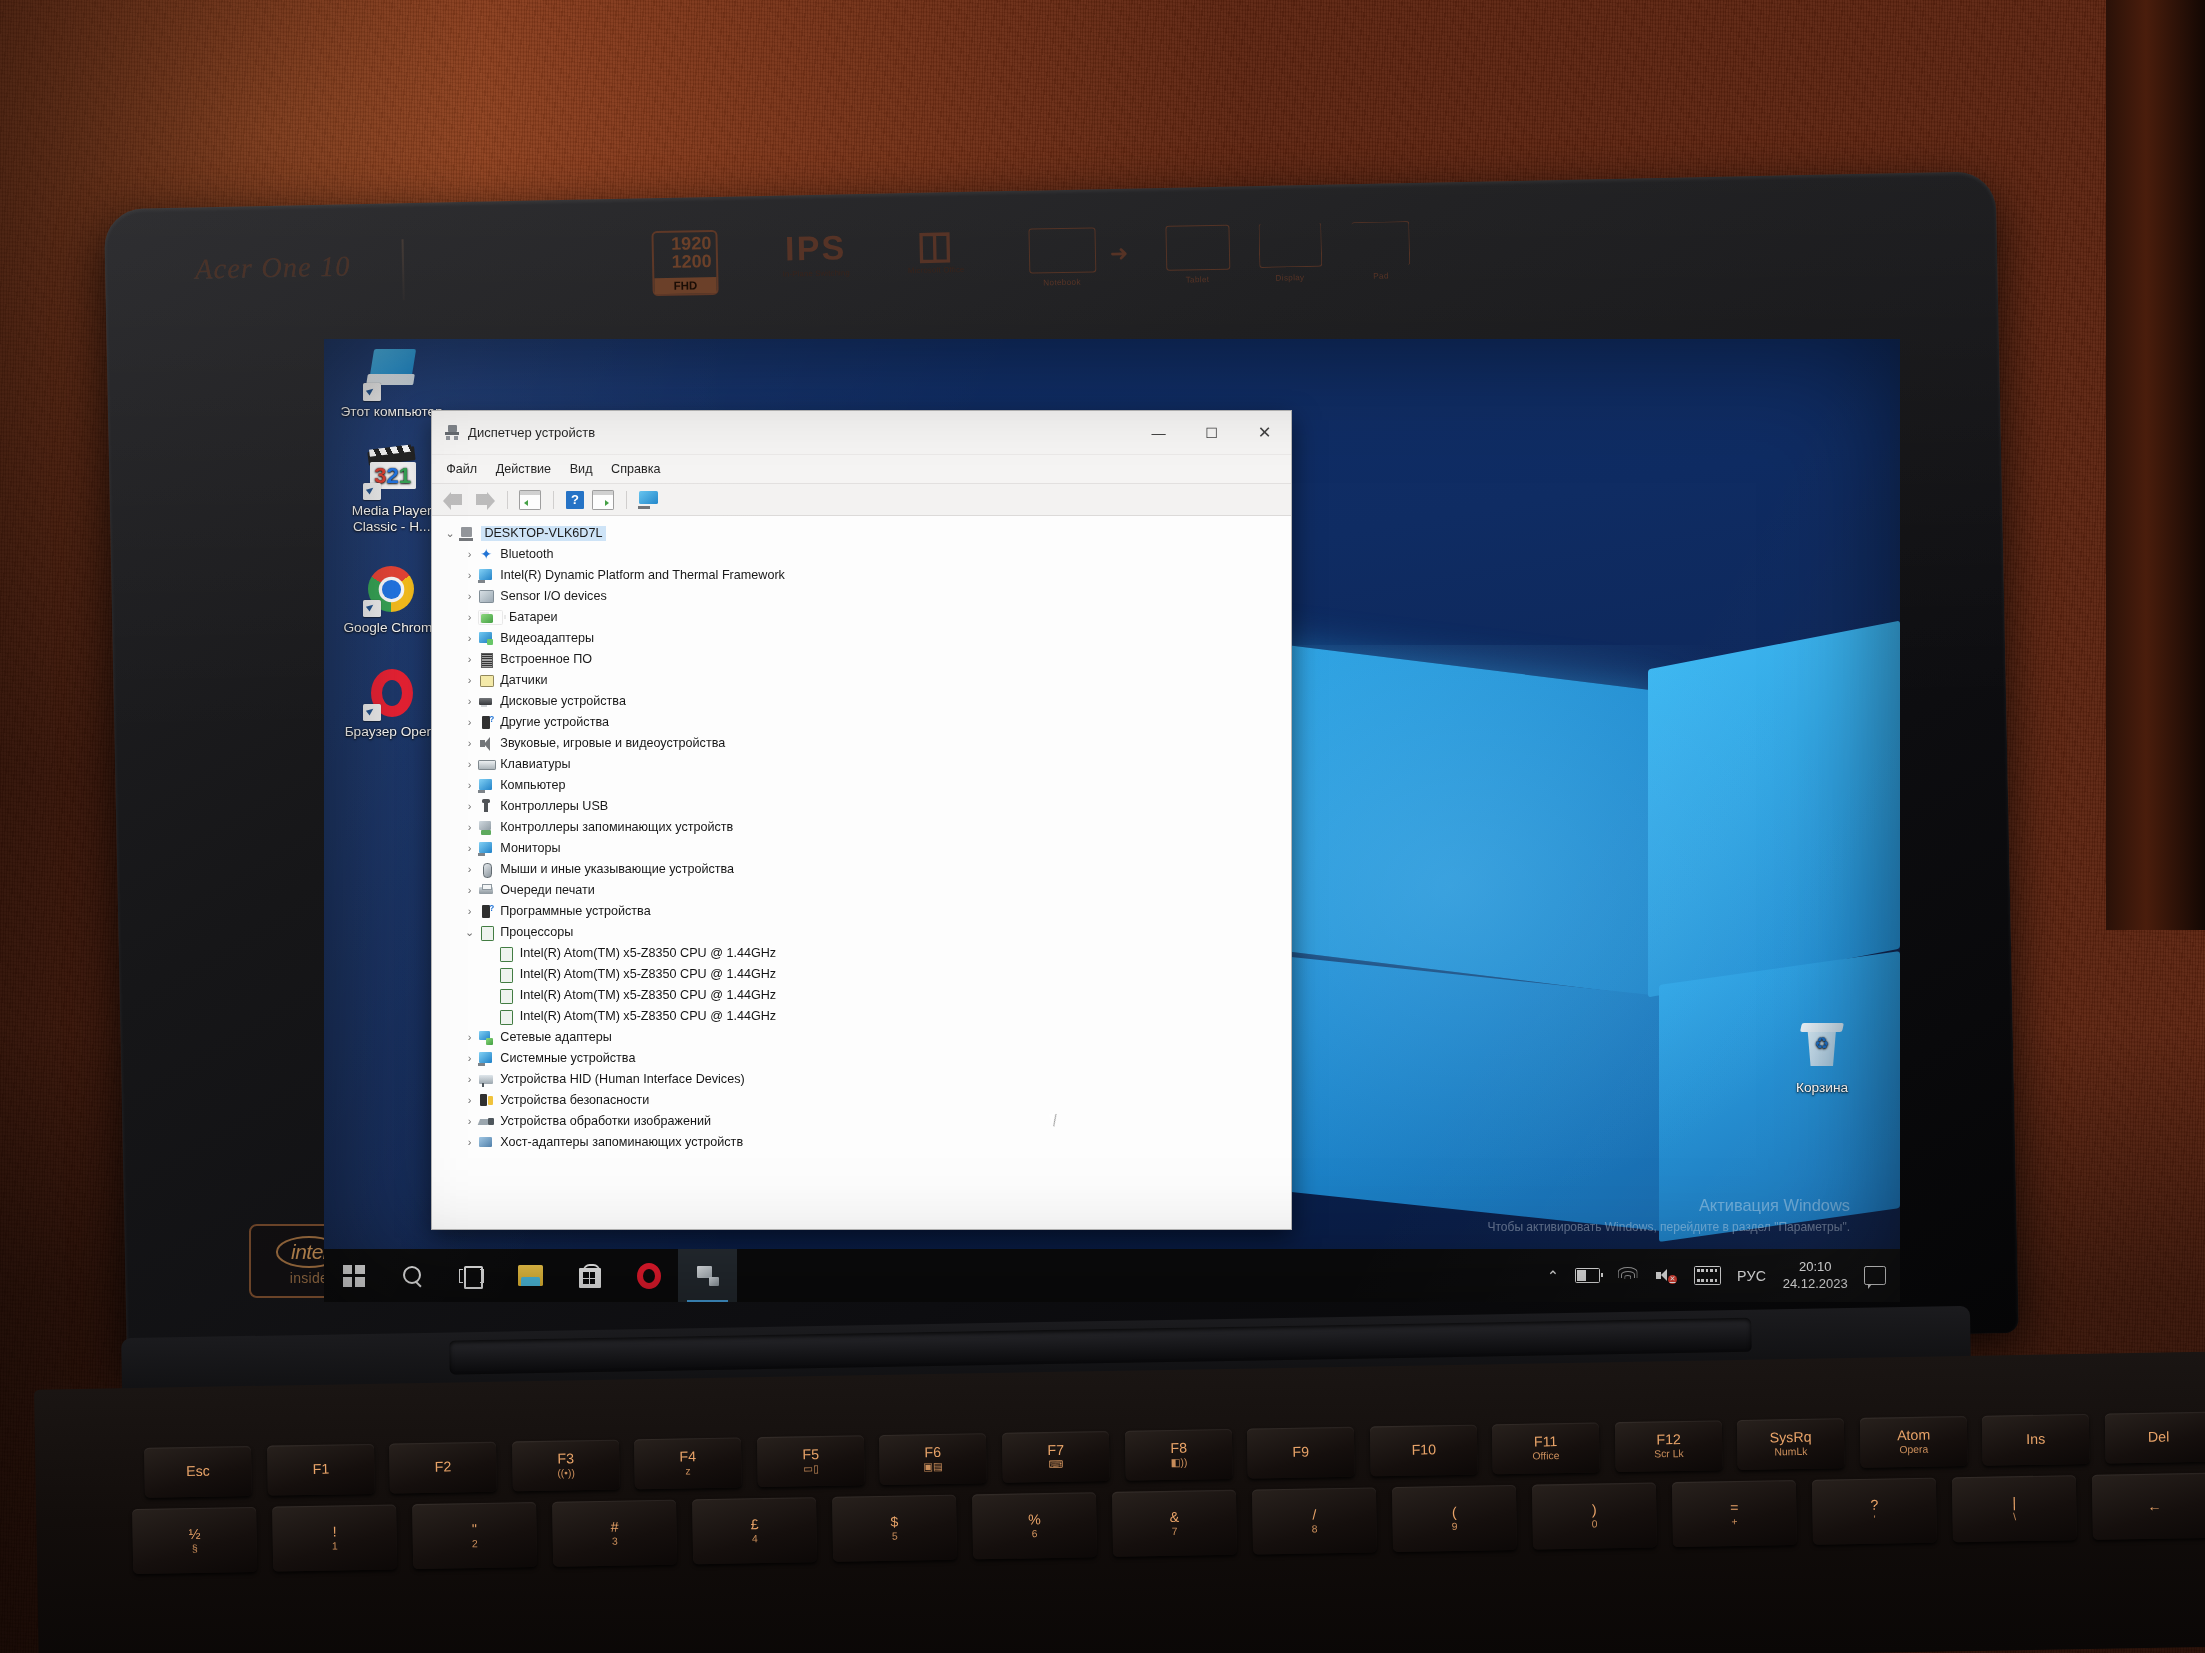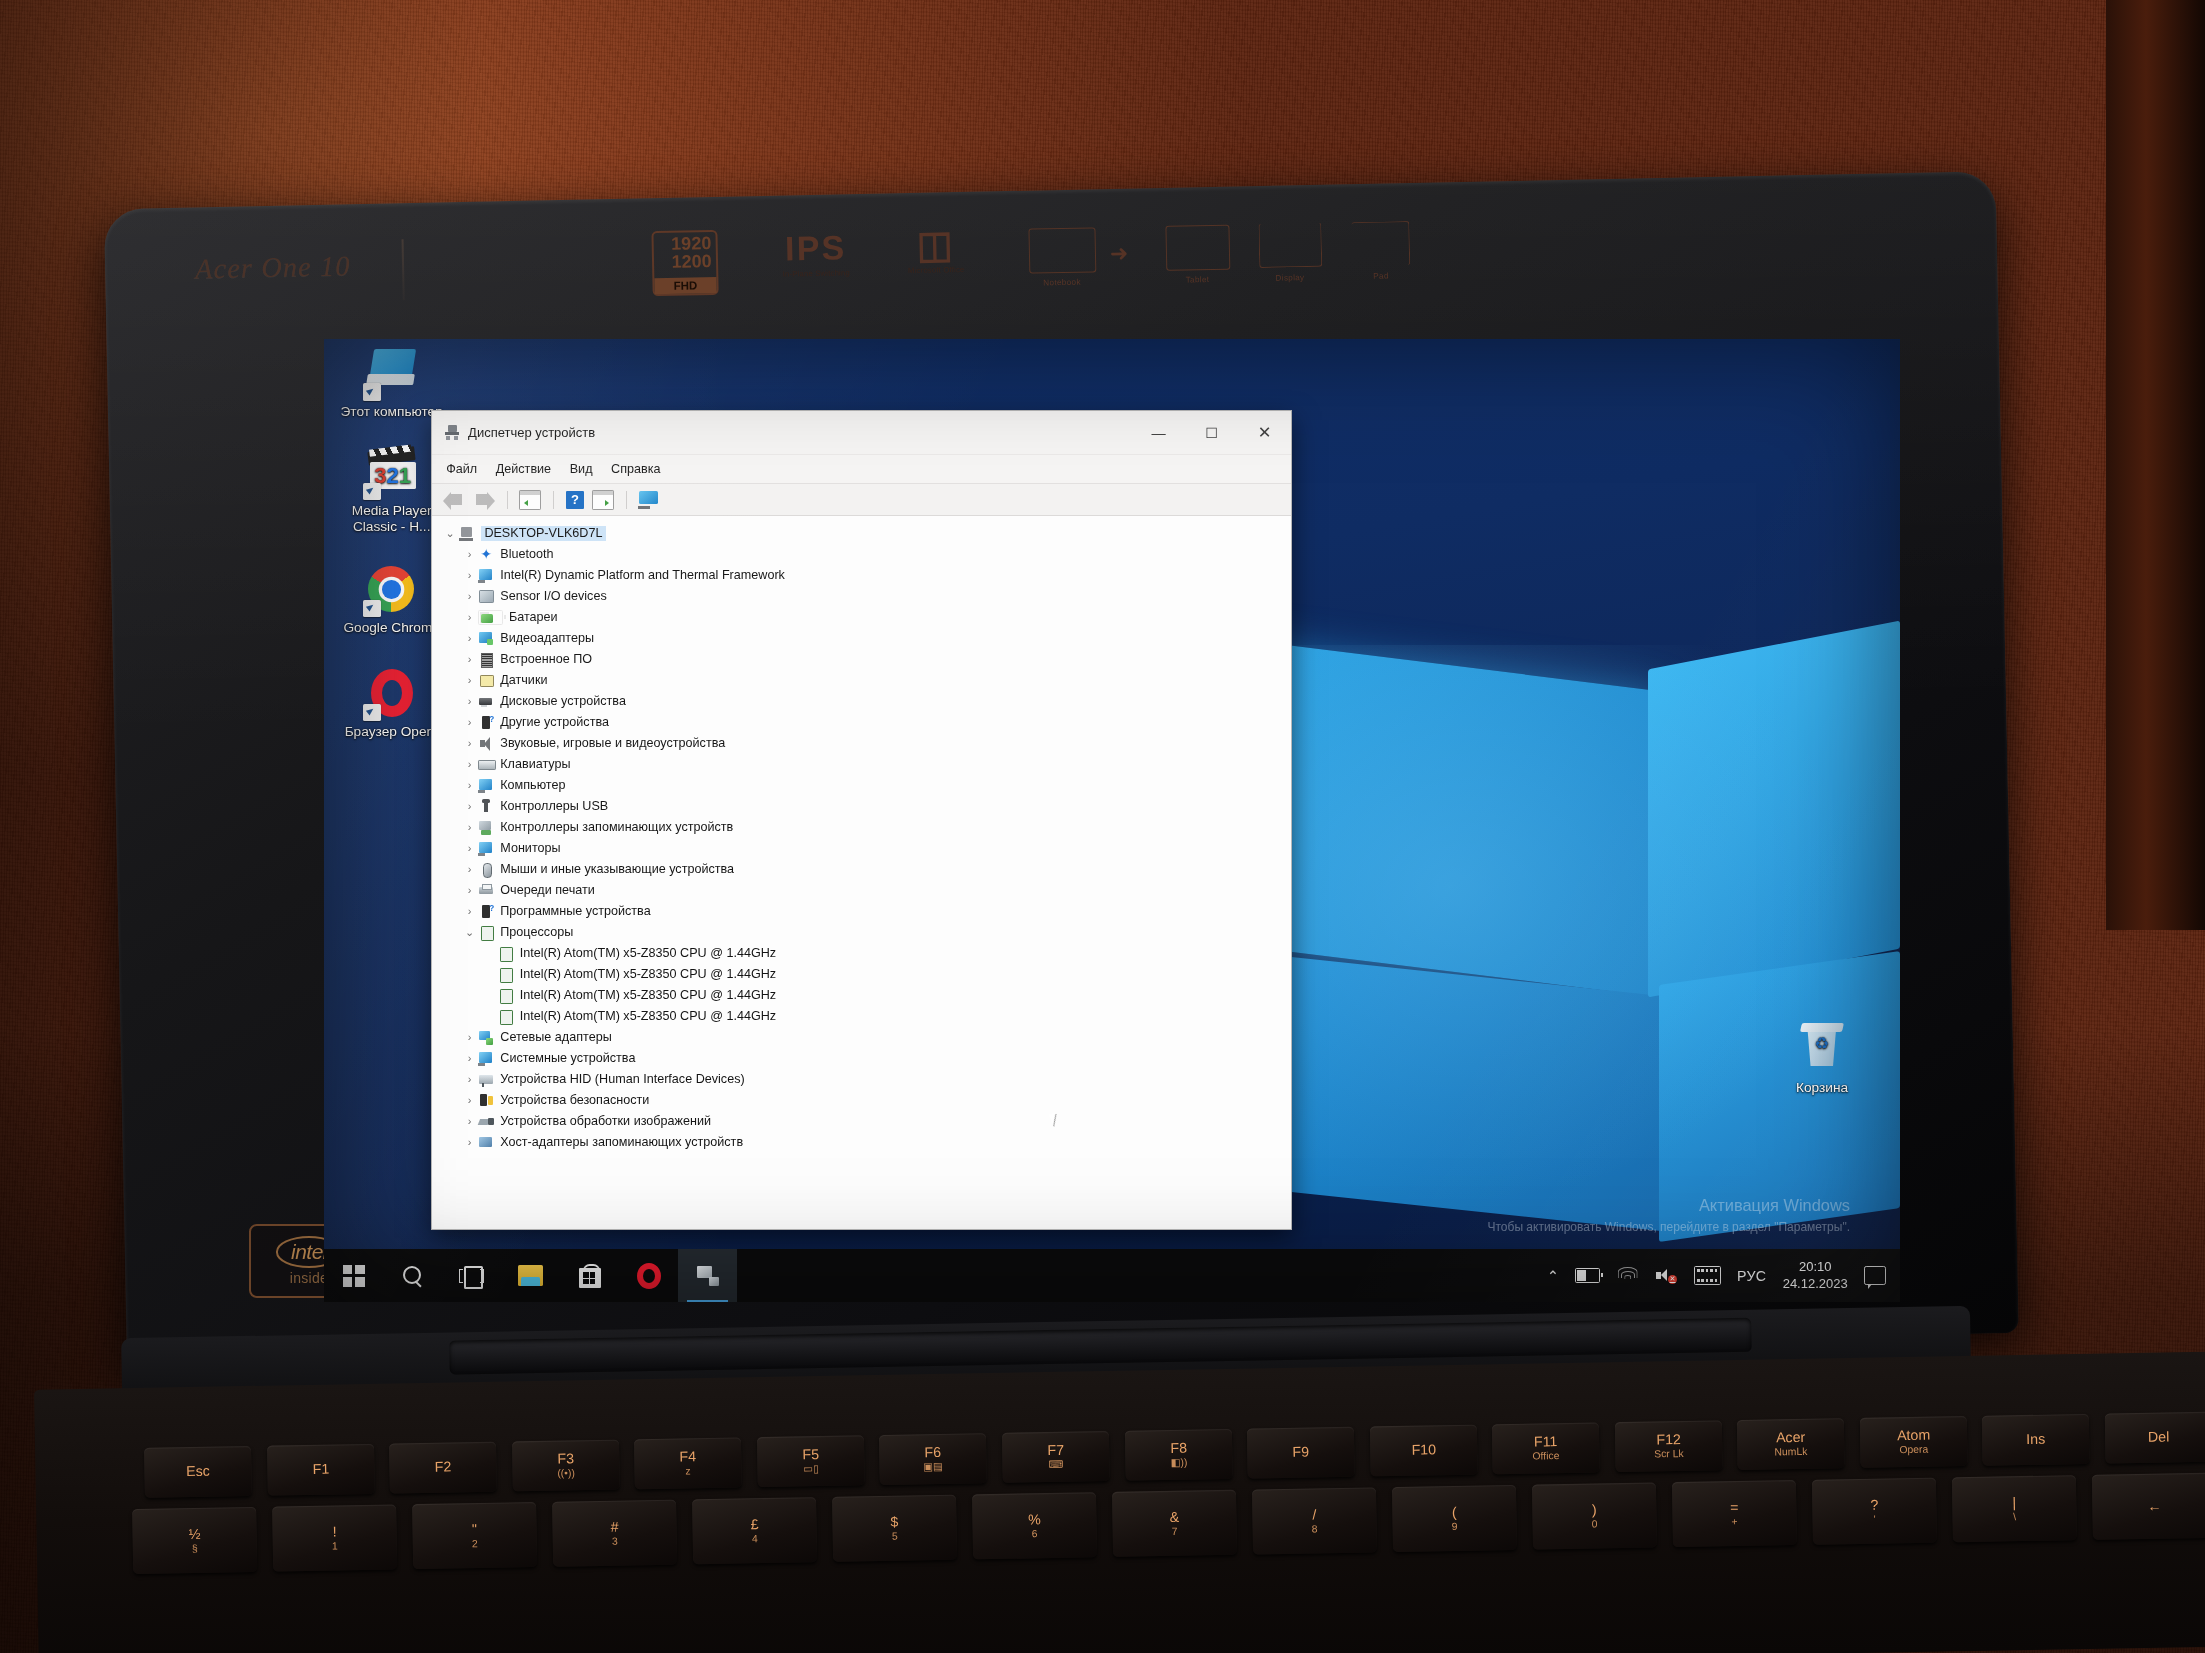--- a/index.html
+++ b/index.html
@@ -902,21 +902,21 @@
         </div>
         <div class="key fn" style="left: 1457px; width: 107px;">
           <div class="k1">F11</div>
           <div class="k2">Office</div>
         </div>
         <div class="key fn" style="left: 1580px; width: 107px;">
           <div class="k1">F12</div>
           <div class="k2">Scr Lk</div>
         </div>
         <div class="key fn" style="left: 1702px; width: 107px;">
-          <div class="k1">Acer</div>
+          <div class="k1">SysRq</div>
           <div class="k2">NumLk</div>
         </div>
         <div class="key fn" style="left: 1825px; width: 107px;">
           <div class="k1">Atom</div>
           <div class="k2">Opera</div>
         </div>
         <div class="key fn" style="left: 1947px; width: 107px;">
           <div class="k1">Ins</div>
           <div class="k2"></div>
         </div>

